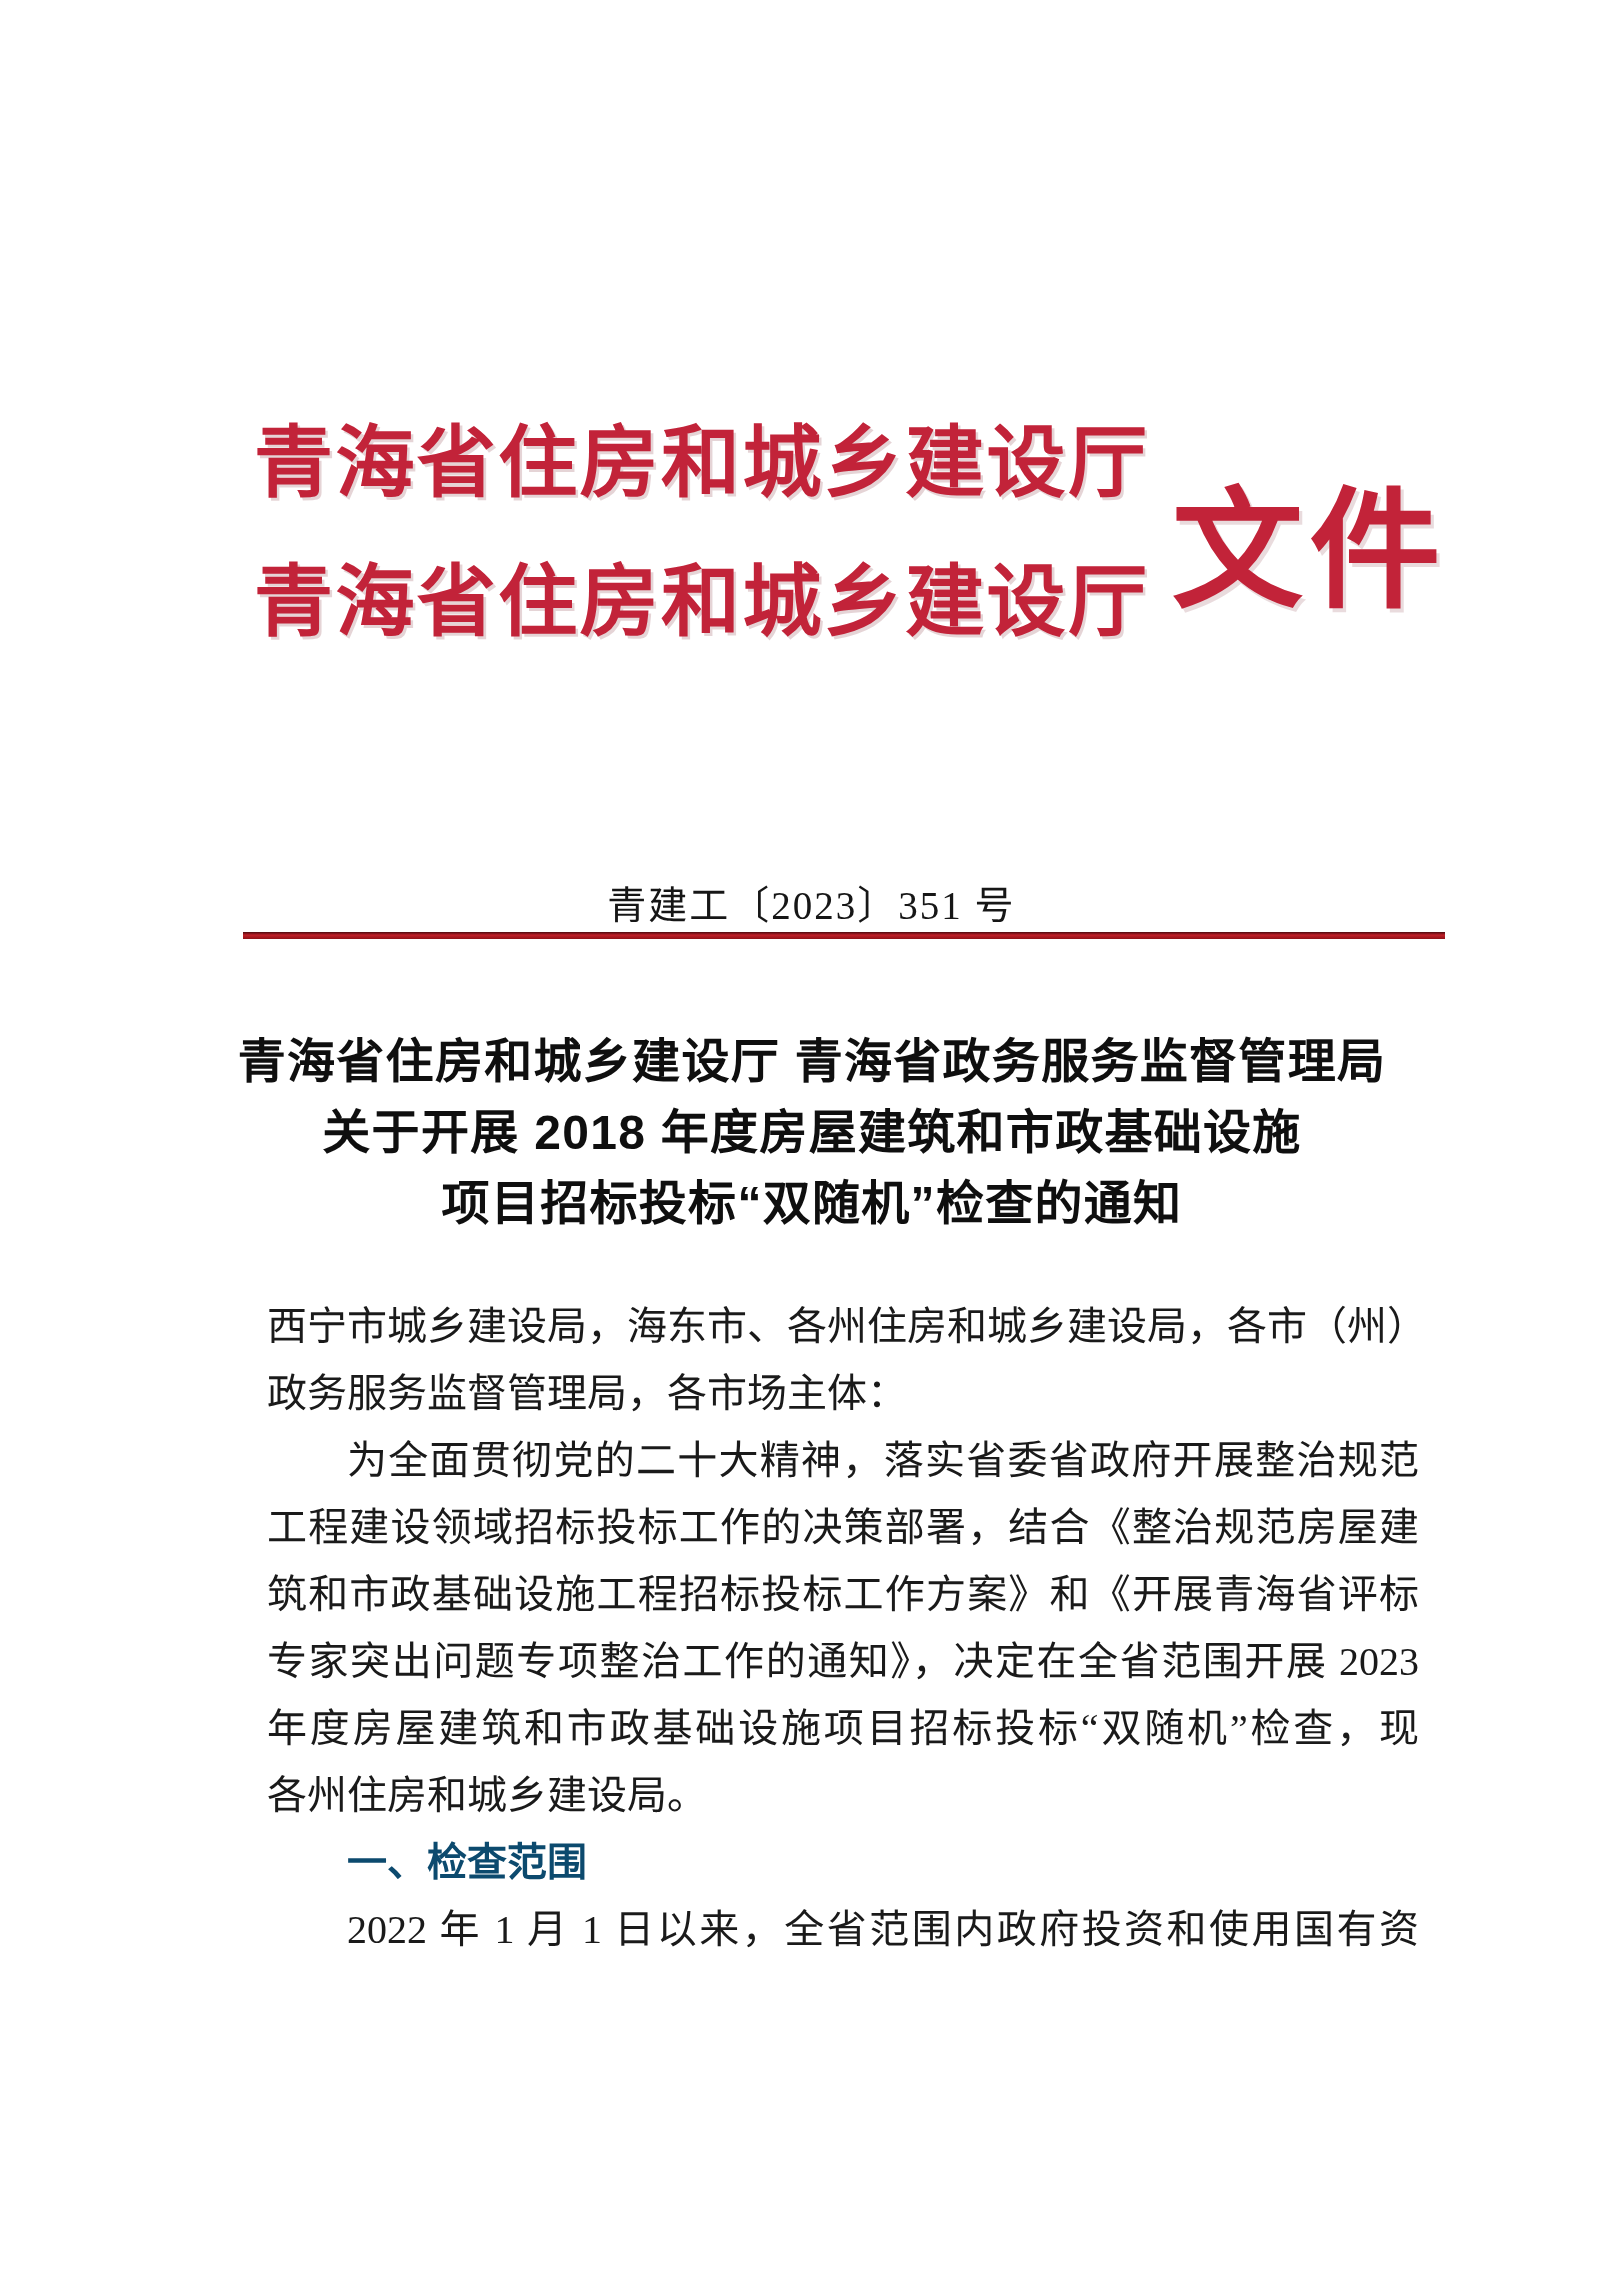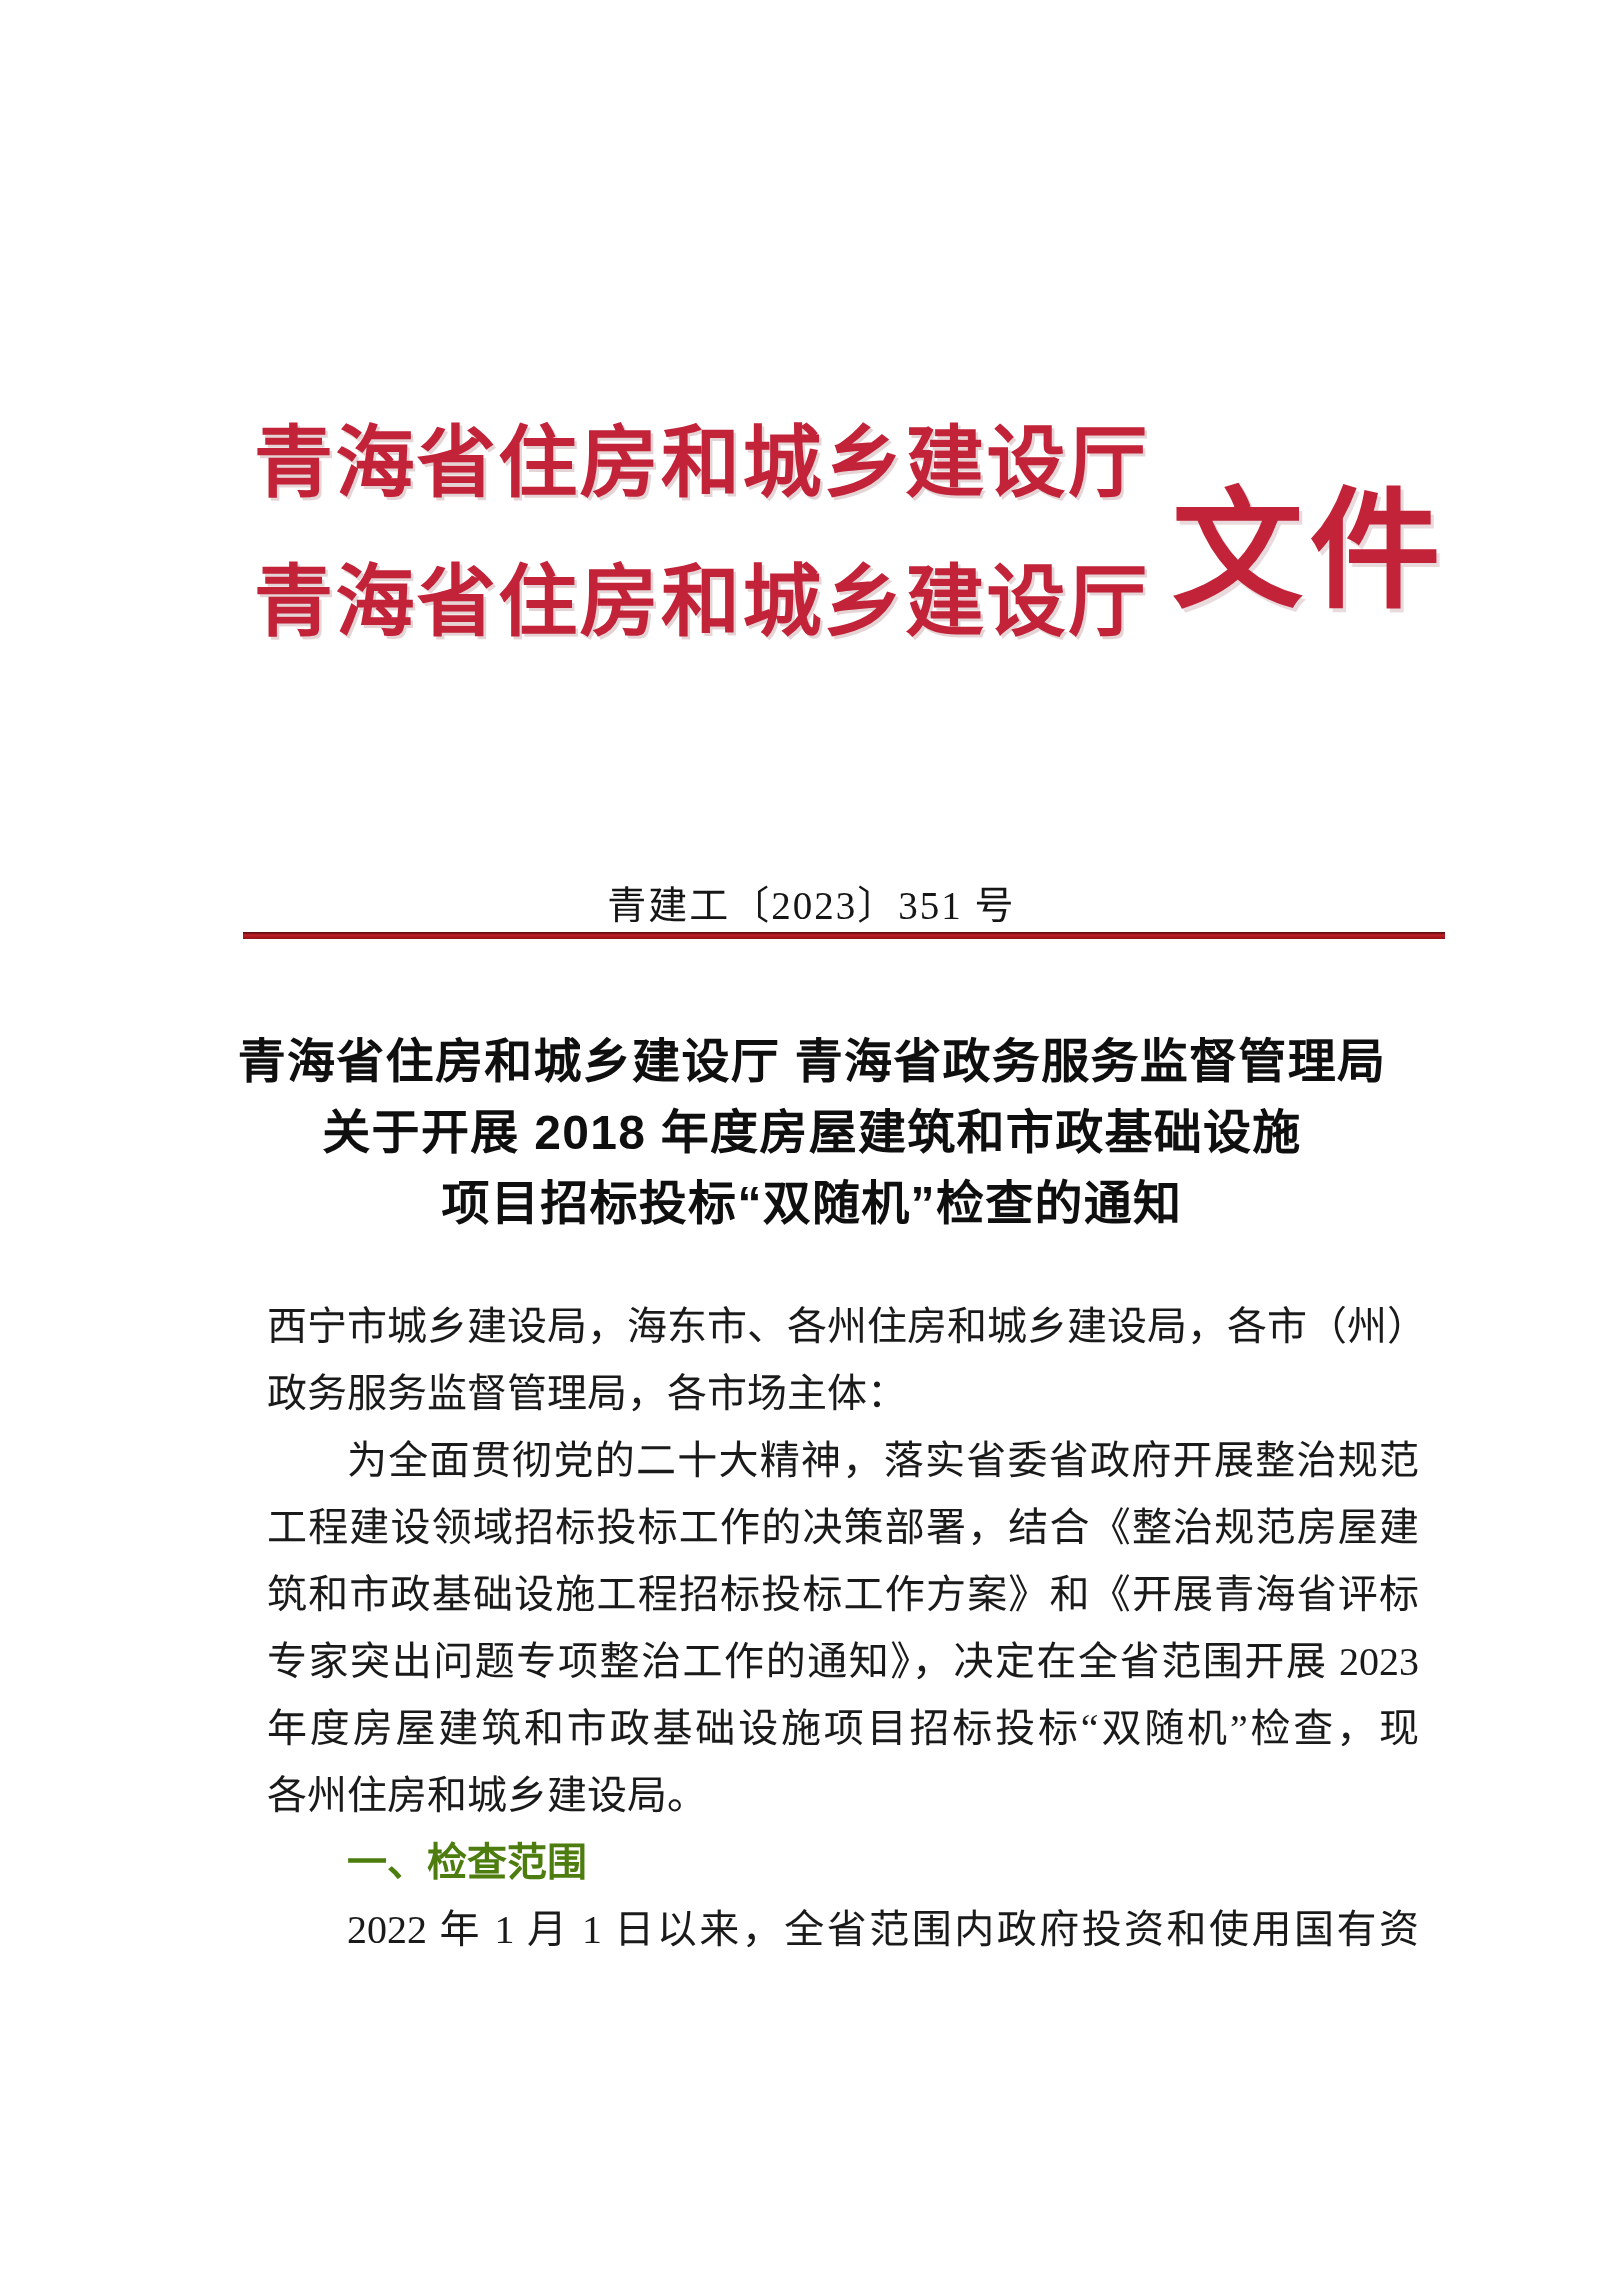--- a/index.html
+++ b/index.html
@@ -106,21 +106,21 @@
   .line.fill {
     text-align: justify;
     text-align-last: justify;
   }
   .line.indent {
     text-indent: 2em;
   }
   .line.heading {
     font-family: "Liberation Sans", "DejaVu Sans", sans-serif;
     font-weight: bold;
-    color: #4d7c0f;
+    color: #0c4a6e;
   }
 </style>
 </head>
 <body>
 
 <div class="page">
 
   <header>
     <div class="agency-lines">
       <div class="agency-line">青海省住房和城乡建设厅</div>

